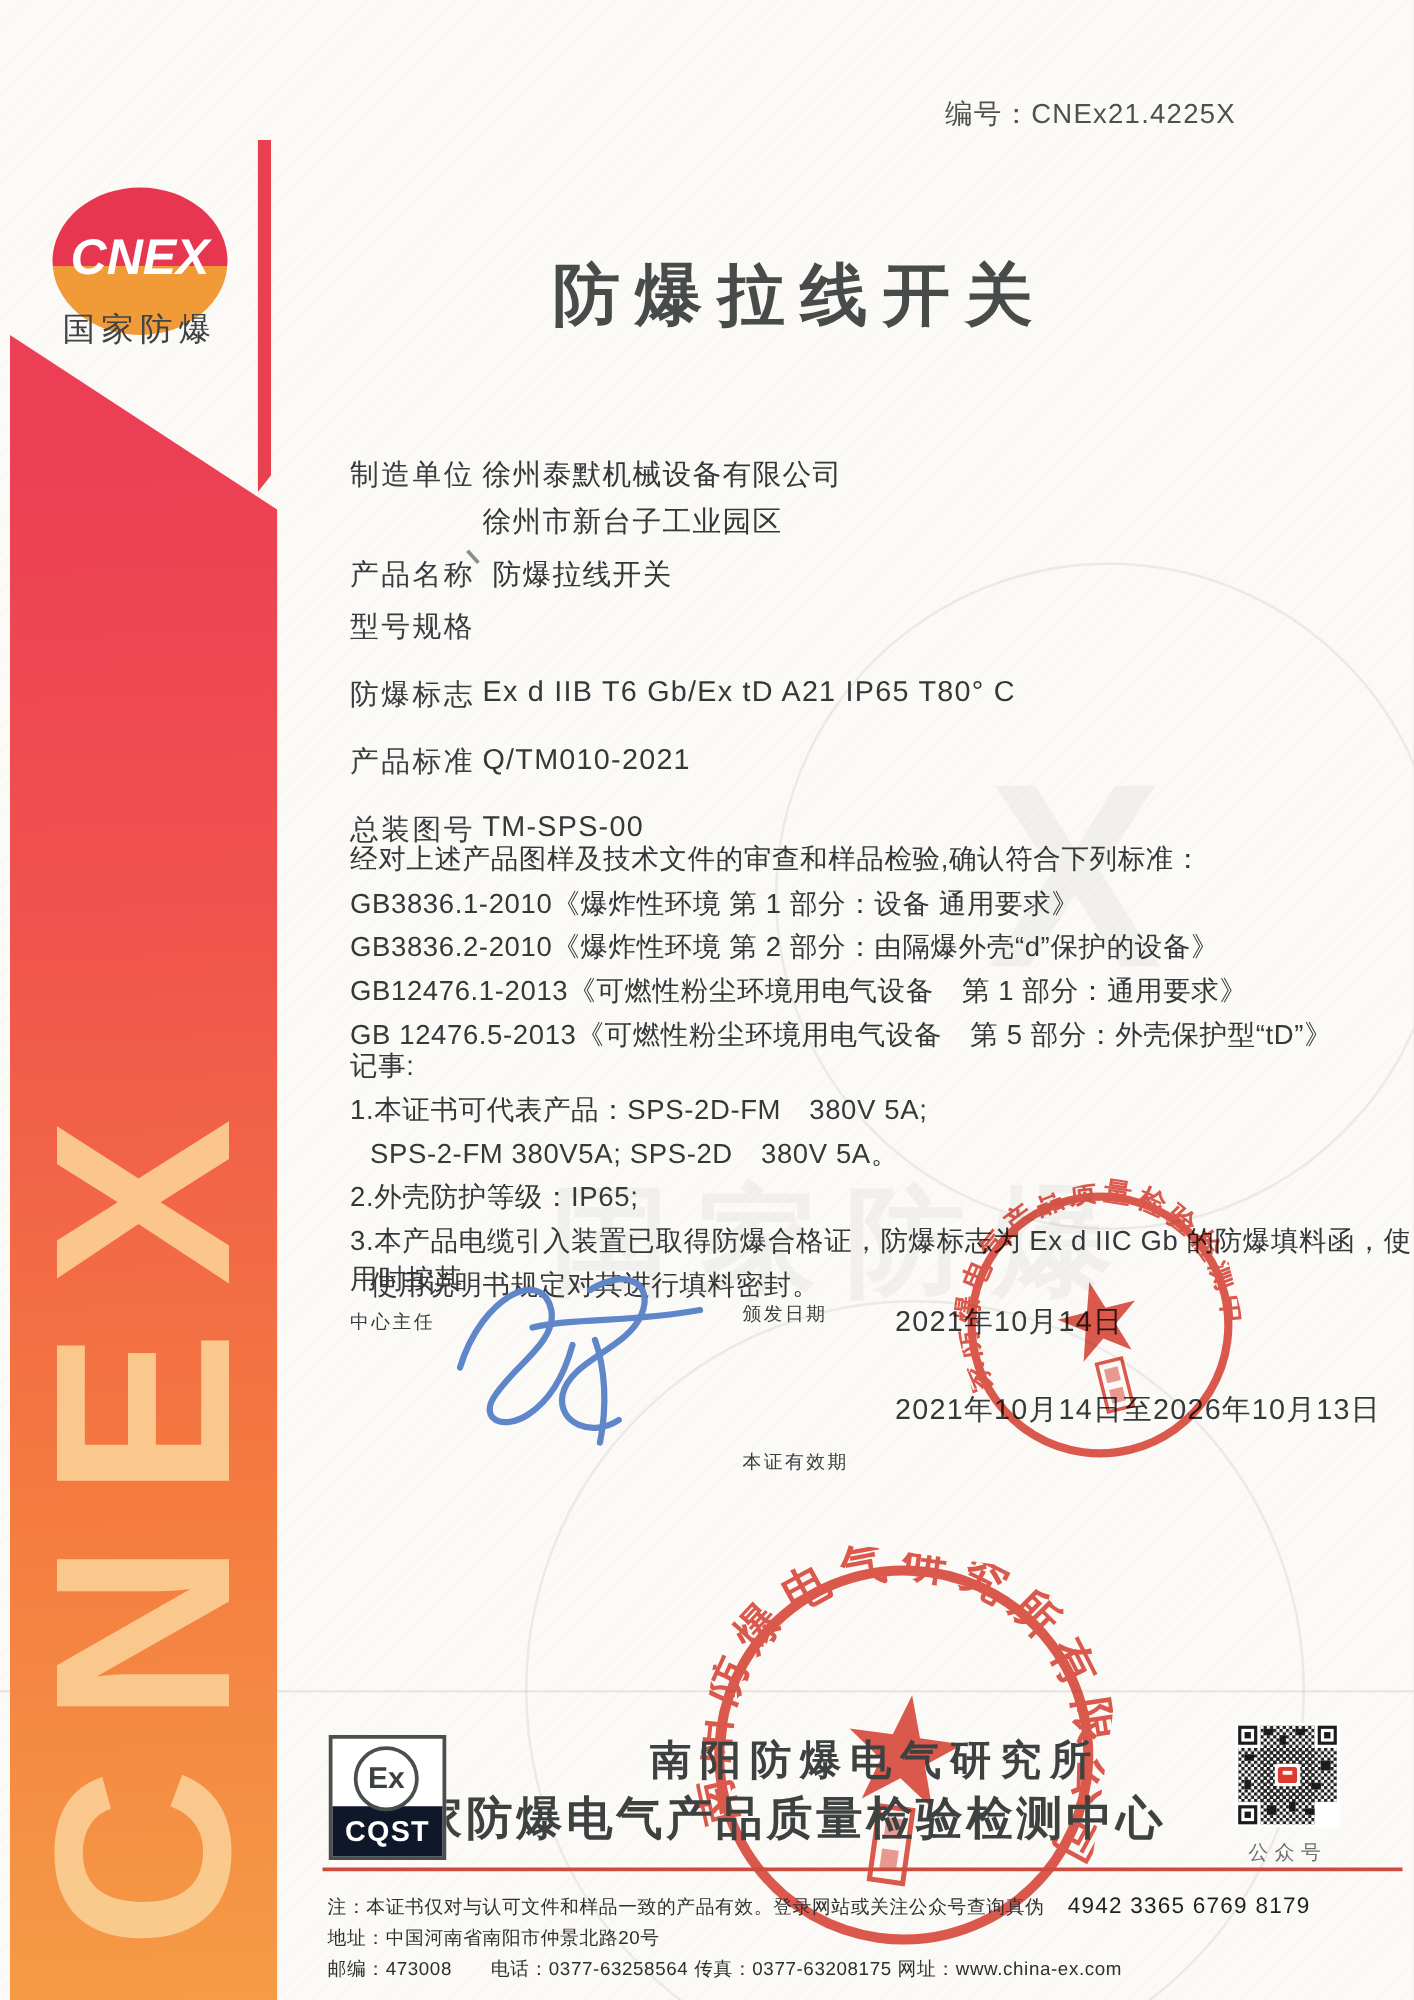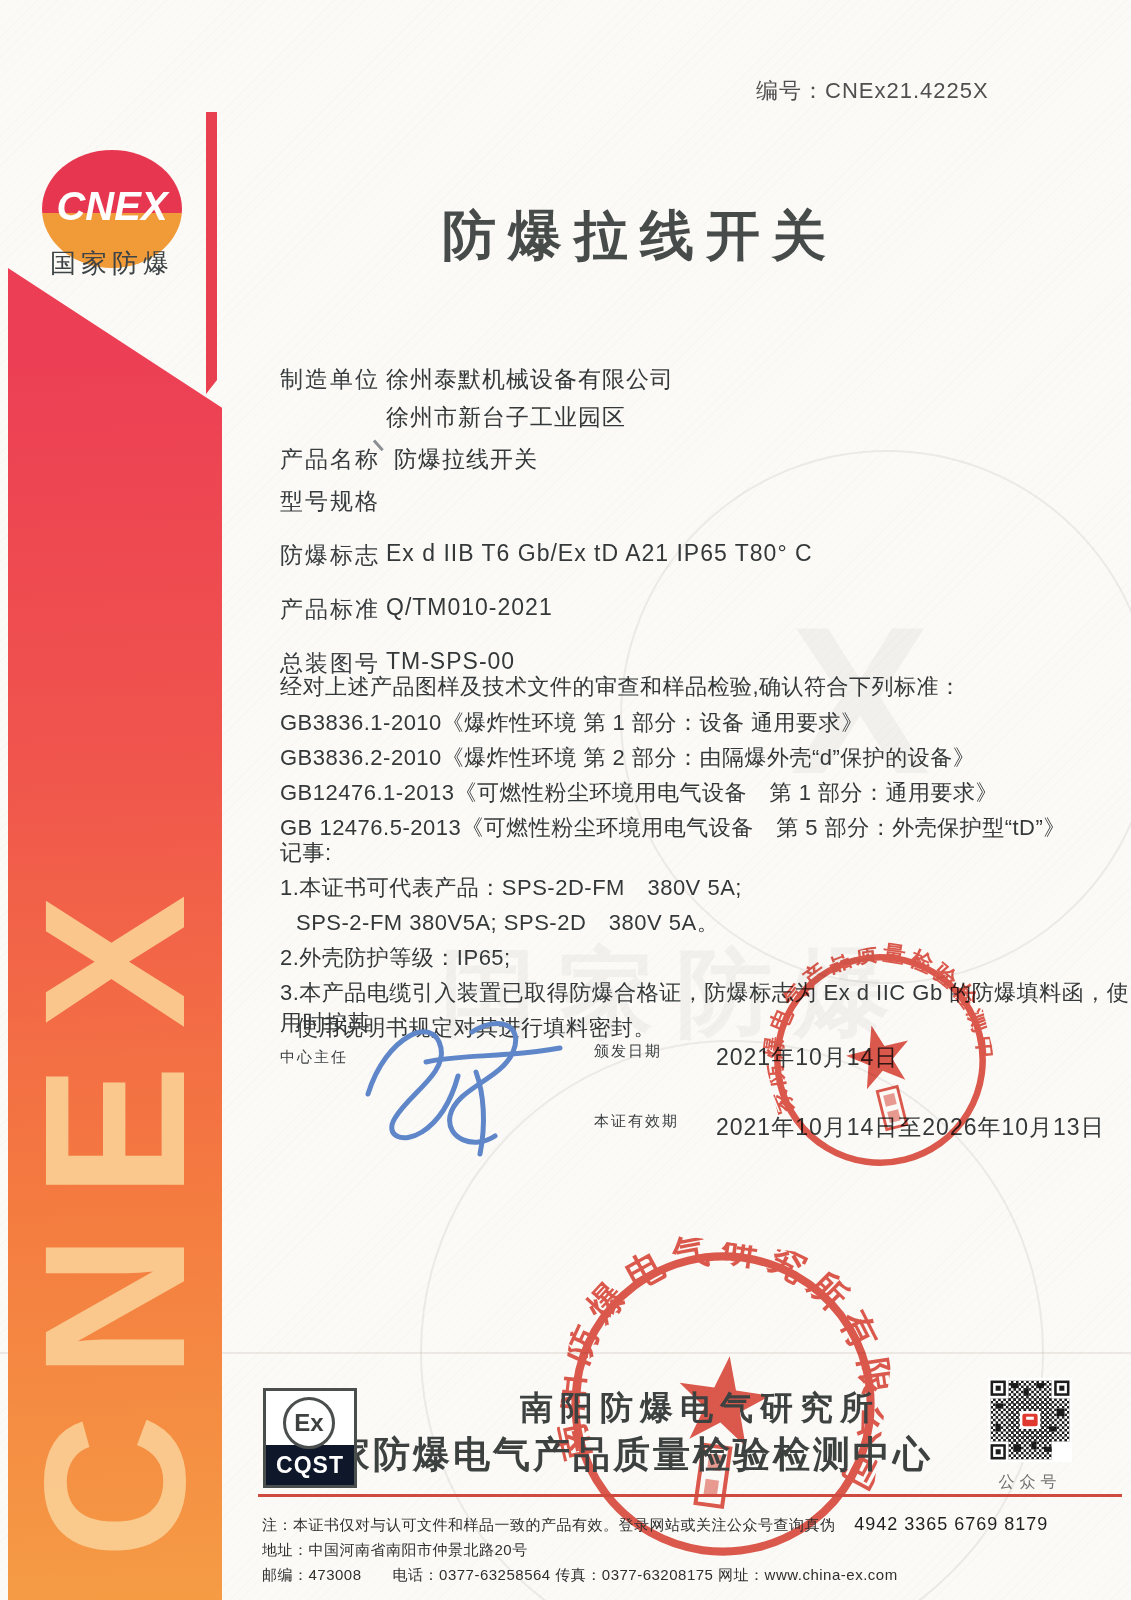--- a/index.html
+++ b/index.html
@@ -162,21 +162,21 @@
     <g fill="none" stroke="#5f86c9" stroke-width="5" stroke-linecap="round">
       <path d="M 20,96 C 38,38 86,16 93,50 C 98,76 62,95 47,120 C 36,138 55,146 74,134 C 96,120 105,96 110,78"></path>
       <path d="M 124,34 C 152,16 176,28 165,54 C 153,82 108,90 102,118 C 98,141 126,152 147,138"></path>
       <path d="M 78,64 C 112,56 158,60 212,50"></path>
       <path d="M 128,74 C 136,96 138,126 132,156"></path>
     </g>
   </svg>
 
   <div class="abs app-label" style="left:594px;top:1042px;">颁发日期</div>
   <div class="abs app-value" style="left:716px;top:1042px;">2021年10月14日</div>
-  <div class="abs app-label" style="left:594px;top:1112px;text-align:right;">本证有效期</div>
+  <div class="abs app-label" style="left:594px;top:1160px;text-align:right;">本证有效期</div>
   <div class="abs app-value" style="left:716px;top:1112px;">2021年10月14日至2026年10月13日</div>
 
   <svg class="abs stamp stamp1" viewBox="0 0 240 240">
     <circle cx="120" cy="120" r="110" fill="none" stroke="#d93a2c" stroke-width="7"></circle>
     <path id="arc1" d="M 22,160 A 106,106 0 1 1 218,160" fill="none"></path>
     <text font-size="24" fill="#d93a2c" letter-spacing="4" font-weight="bold" font-family="'Liberation Sans','DejaVu Sans',sans-serif">
       <textPath href="#arc1" startOffset="50%" text-anchor="middle">国家防爆电气产品质量检验检测中心</textPath>
     </text>
     <polygon points="120,90 128.2,114.7 154.2,114.9 133.3,130.3 141.2,155.1 120,140 98.8,155.1 106.7,130.3 85.8,114.9 111.8,114.7" fill="#d93a2c" transform="translate(0,-8)"></polygon>
     <rect x="109" y="152" width="22" height="42" fill="none" stroke="#d93a2c" stroke-width="3"></rect>

